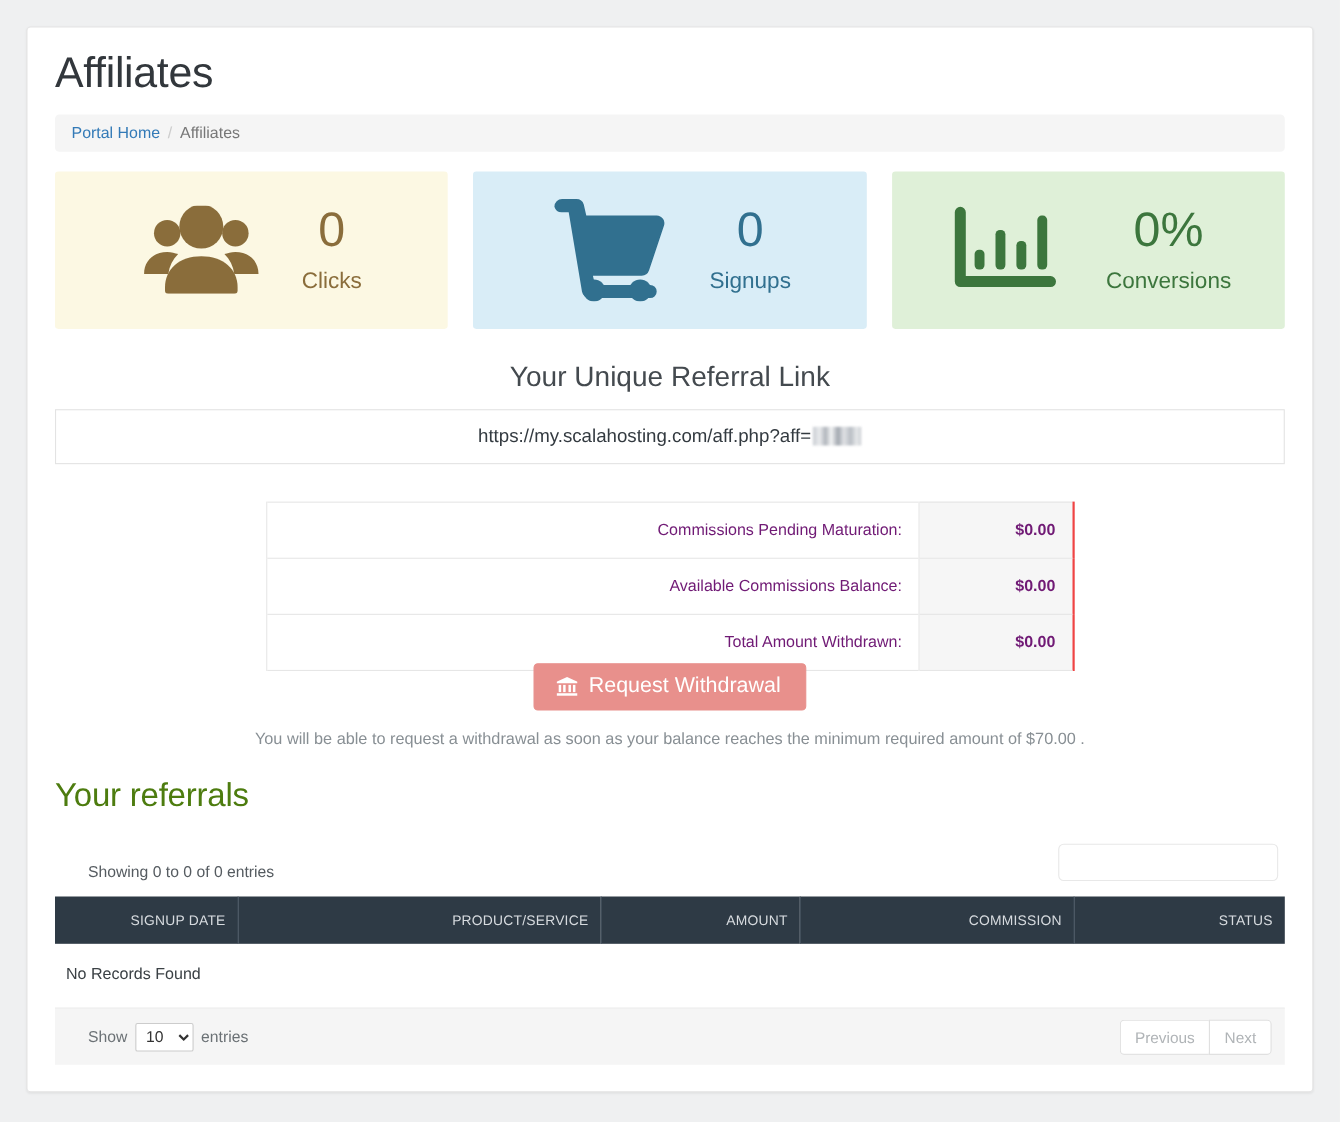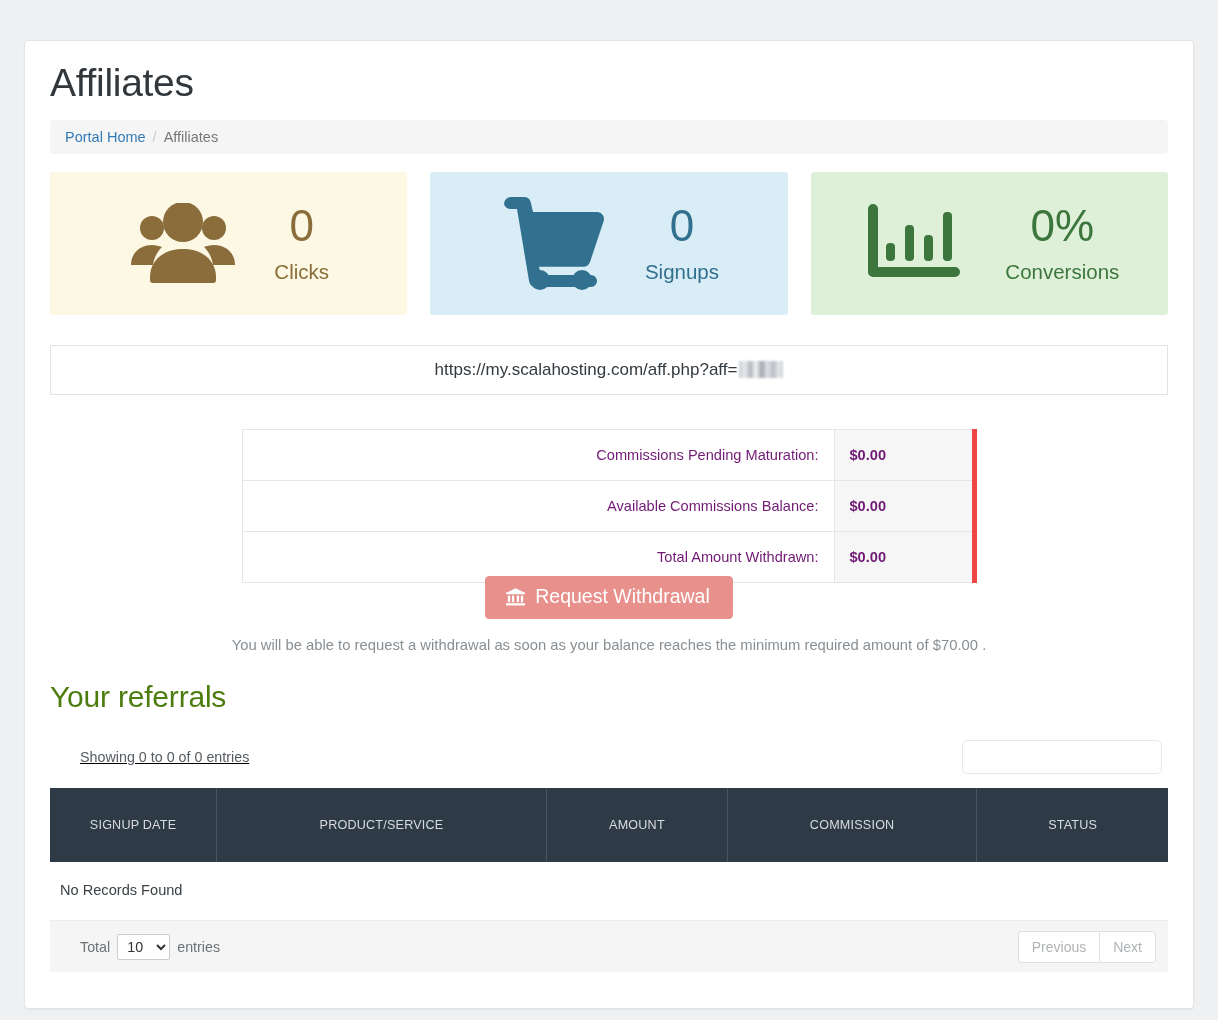--- a/index.html
+++ b/index.html
@@ -10,21 +10,21 @@
     width: 1218px;
     height: 1020px;
     background: #eff0f1;
     font-family: "Liberation Sans", sans-serif;
     -webkit-font-smoothing: antialiased;
   }
 
   .page-card {
     position: absolute;
     left: 24px;
-    top: 40px;
+    top: 24px;
     width: 1170px;
     height: 969px;
     background: #ffffff;
     border: 1px solid #e4e4e4;
     border-radius: 4px;
     box-shadow: 0 1px 2px rgba(0,0,0,0.05);
     overflow: hidden;
   }
 
   .inner {
@@ -158,22 +158,22 @@
   }
   table.commissions td.label {
     text-align: right;
     border-right: 1px solid #e6e6e6;
     border-left: 1px solid #e6e6e6;
   }
   table.commissions td.value {
     background: #f6f6f6;
     font-weight: bold;
     width: 140px;
-    border-right: 5px solid #ef4444;
-    text-align: left;
+    border-right: 2px solid #ef4444;
+    text-align: right;
   }
 
   
   .withdraw-row {
     display: flex;
     justify-content: center;
     margin-top: -7px;
   }
   .btn-withdraw {
     background: #e8908c;
@@ -203,26 +203,25 @@
   .referrals-title {
     font-size: 30px;
     font-weight: 400;
     color: #4d7c0f;
     margin: 27px 0 0 0;
     letter-spacing: -0.2px;
   }
 
   .dt-top {
     display: flex;
-    align-items: center;
+    align-items: flex-end;
     justify-content: space-between;
     margin-top: 26px;
     margin-bottom: 14px;
     padding: 0 6px 0 30px;
-    text-decoration: underline;
   }
   .dt-info {
     font-size: 14.3px;
     color: #555b60;
   }
   .dt-search {
     width: 200px;
     height: 34px;
     border: 1px solid #e8e8e8;
     border-radius: 5px;
@@ -239,22 +238,22 @@
     width: 100%;
     border-collapse: collapse;
     table-layout: fixed;
   }
   table.referrals thead th {
     background: #2e3a45;
     color: #d7dbdf;
     font-size: 12.6px;
     font-weight: 400;
     letter-spacing: 0.2px;
-    text-align: center;
-    padding: 30px 11px;
+    text-align: right;
+    padding: 14px 11px;
     height: 43px;
     border-right: 1px solid #485562;
     text-transform: uppercase;
   }
   table.referrals thead th:last-child { border-right: none; }
   table.referrals tbody td {
     text-align: left;
     font-size: 14.6px;
     color: #3b4145;
     padding: 20px 10px 22px 10px;
@@ -366,20 +365,21 @@
           </svg>
         </div>
         <div class="stat-text">
           <div class="stat-value">0%</div>
           <div class="stat-label">Conversions</div>
         </div>
       </div>
 
     </div>
 
+    <h2 class="referral-heading">Your Unique Referral Link</h2>
 
     <div class="referral-box">
       <span>https://my.scalahosting.com/aff.php?aff=</span>
         <span class="redacted"></span>
     </div>
 
     <div class="commissions-wrap">
       <table class="commissions">
         <tbody>
           <tr>
@@ -442,21 +442,21 @@
       </thead>
       <tbody>
         <tr>
           <td colspan="5">No Records Found</td>
         </tr>
       </tbody>
     </table>
 
     <div class="dt-bottom">
       <div class="dt-length">
-        <span>Total</span>
+        <span>Show</span>
         <select>
           <option selected="">10</option>
           <option>25</option>
           <option>50</option>
           <option>100</option>
         </select>
         <span>entries</span>
       </div>
       <div class="dt-paginate">
         <button class="pg-btn first">Previous</button>

